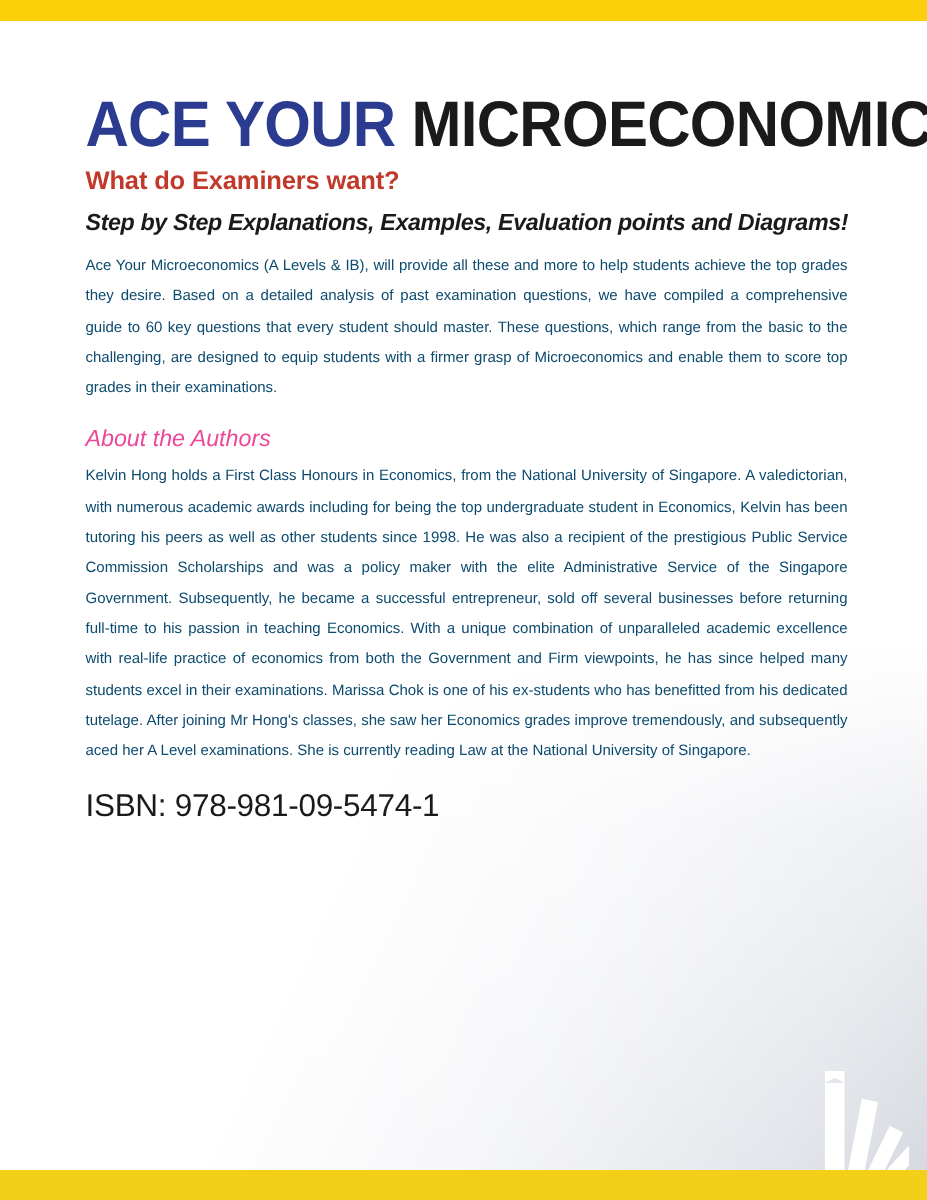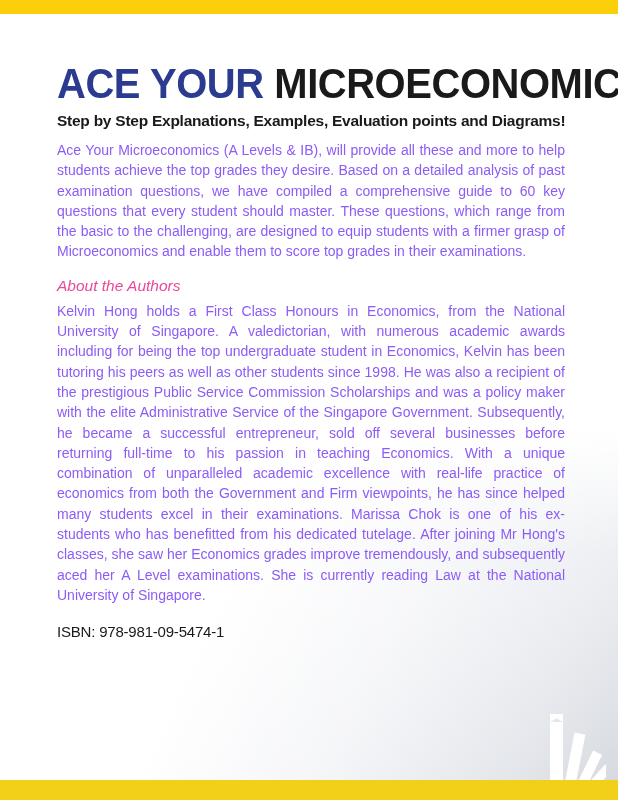--- a/index.html
+++ b/index.html
@@ -89,47 +89,48 @@
     font-weight: 700;
     font-size: 17px;
     line-height: 22px;
     margin: 2px 0 6px 0;
     letter-spacing: -0.1px;
   }
 
   .tagline {
     color: #1a1a1a;
     font-weight: 700;
+    font-style: italic;
     font-size: 15.5px;
     line-height: 21px;
     margin: 0 0 9px 0;
     letter-spacing: -0.25px;
     white-space: nowrap;
     text-align: right;
   }
 
   .para {
-    color: #8b5cf6;
-    font-size: 14px;
+    color: #0c4a6e;
+    font-size: 10px;
     line-height: 20.3px;
     text-align: justify;
     margin: 0 0 13px 0;
   }
 
   .section-title {
     color: #ec4899;
     font-style: italic;
     font-size: 15.5px;
     line-height: 21px;
     margin: 0 0 5px 0;
   }
 
   .isbn {
     color: #1a1a1a;
-    font-size: 15px;
+    font-size: 21px;
     line-height: 20px;
     margin: 17px 0 0 0;
     letter-spacing: -0.2px;
   }
 
   
   .logo {
     position: absolute;
     right: 12px;
     bottom: 16px;
@@ -196,20 +197,21 @@
   </div>
   <div class="texture-shade"></div>
 
   <div class="content">
 
     <h1 class="title">
       <span class="t-blue">ACE YOUR</span>
       <span class="t-dark">MICROECONOMICS</span>
     </h1>
 
+    <div class="subhead">What do Examiners want?</div>
 
     <div class="tagline">Step by Step Explanations, Examples, Evaluation points and Diagrams!</div>
 
     <p class="para">Ace Your Microeconomics (A Levels &amp; IB), will provide all these and more to help students achieve the top grades they desire. Based on a detailed analysis of past examination questions, we have compiled a comprehensive guide to 60 key questions that every student should master. These questions, which range from the basic to the challenging, are designed to equip students with a firmer grasp of Microeconomics and enable them to score top grades in their examinations.</p>
 
     <div class="section-title">About the Authors</div>
 
     <p class="para">Kelvin Hong holds a First Class Honours in Economics, from the National University of Singapore. A valedictorian, with numerous academic awards including for being the top undergraduate student in Economics, Kelvin has been tutoring his peers as well as other students since 1998. He was also a recipient of the prestigious Public Service Commission Scholarships and was a policy maker with the elite Administrative Service of the Singapore Government. Subsequently, he became a successful entrepreneur, sold off several businesses before returning full-time to his passion in teaching Economics. With a unique combination of unparalleled academic excellence with real-life practice of economics from both the Government and Firm viewpoints, he has since helped many students excel in their examinations. Marissa Chok is one of his ex-students who has benefitted from his dedicated tutelage. After joining Mr Hong's classes, she saw her Economics grades improve tremendously, and subsequently aced her A Level examinations. She is currently reading Law at the National University of Singapore.</p>
 
     <div class="isbn">ISBN: 978-981-09-5474-1</div>

